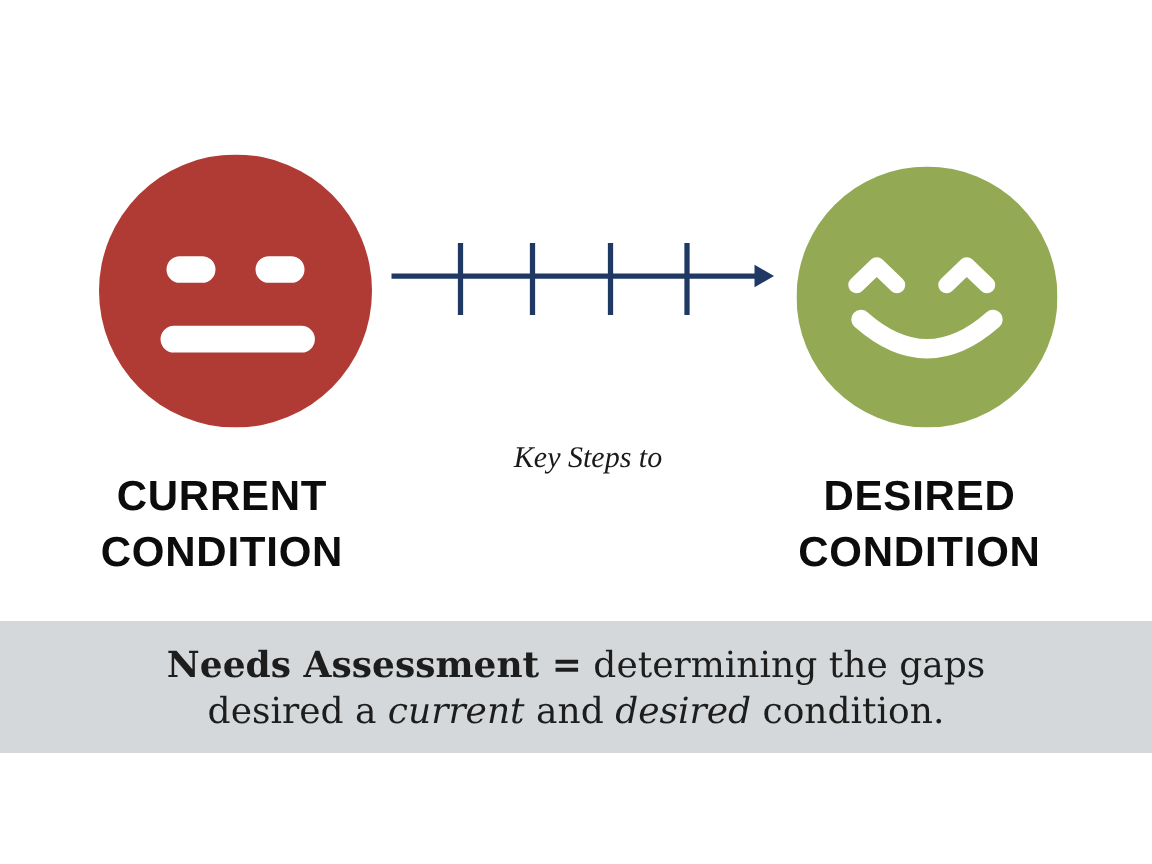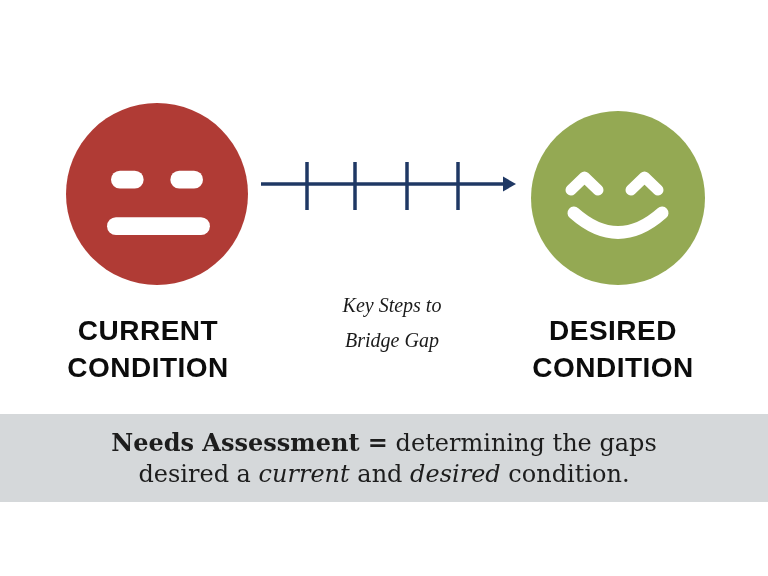--- a/index.html
+++ b/index.html
@@ -97,21 +97,20 @@
     </g>
   </svg>
 
   <div class="condition-label label-current">
     <div>CURRENT</div>
     <div>CONDITION</div>
   </div>
 
   <div class="arrow-caption">
     <div>Key Steps to</div>
-    <div>Bridge Gap</div>
   </div>
 
   <div class="condition-label label-desired">
     <div>DESIRED</div>
     <div>CONDITION</div>
   </div>
 
   <div class="banner" style="background-color: rgb(213, 216, 218);">
     <p class="banner-text"><strong>Needs Assessment =</strong><span> determining the gaps</span><br><span>desired a </span><em>current</em><span> and </span><em>desired</em><span> condition.</span></p>
   </div>

